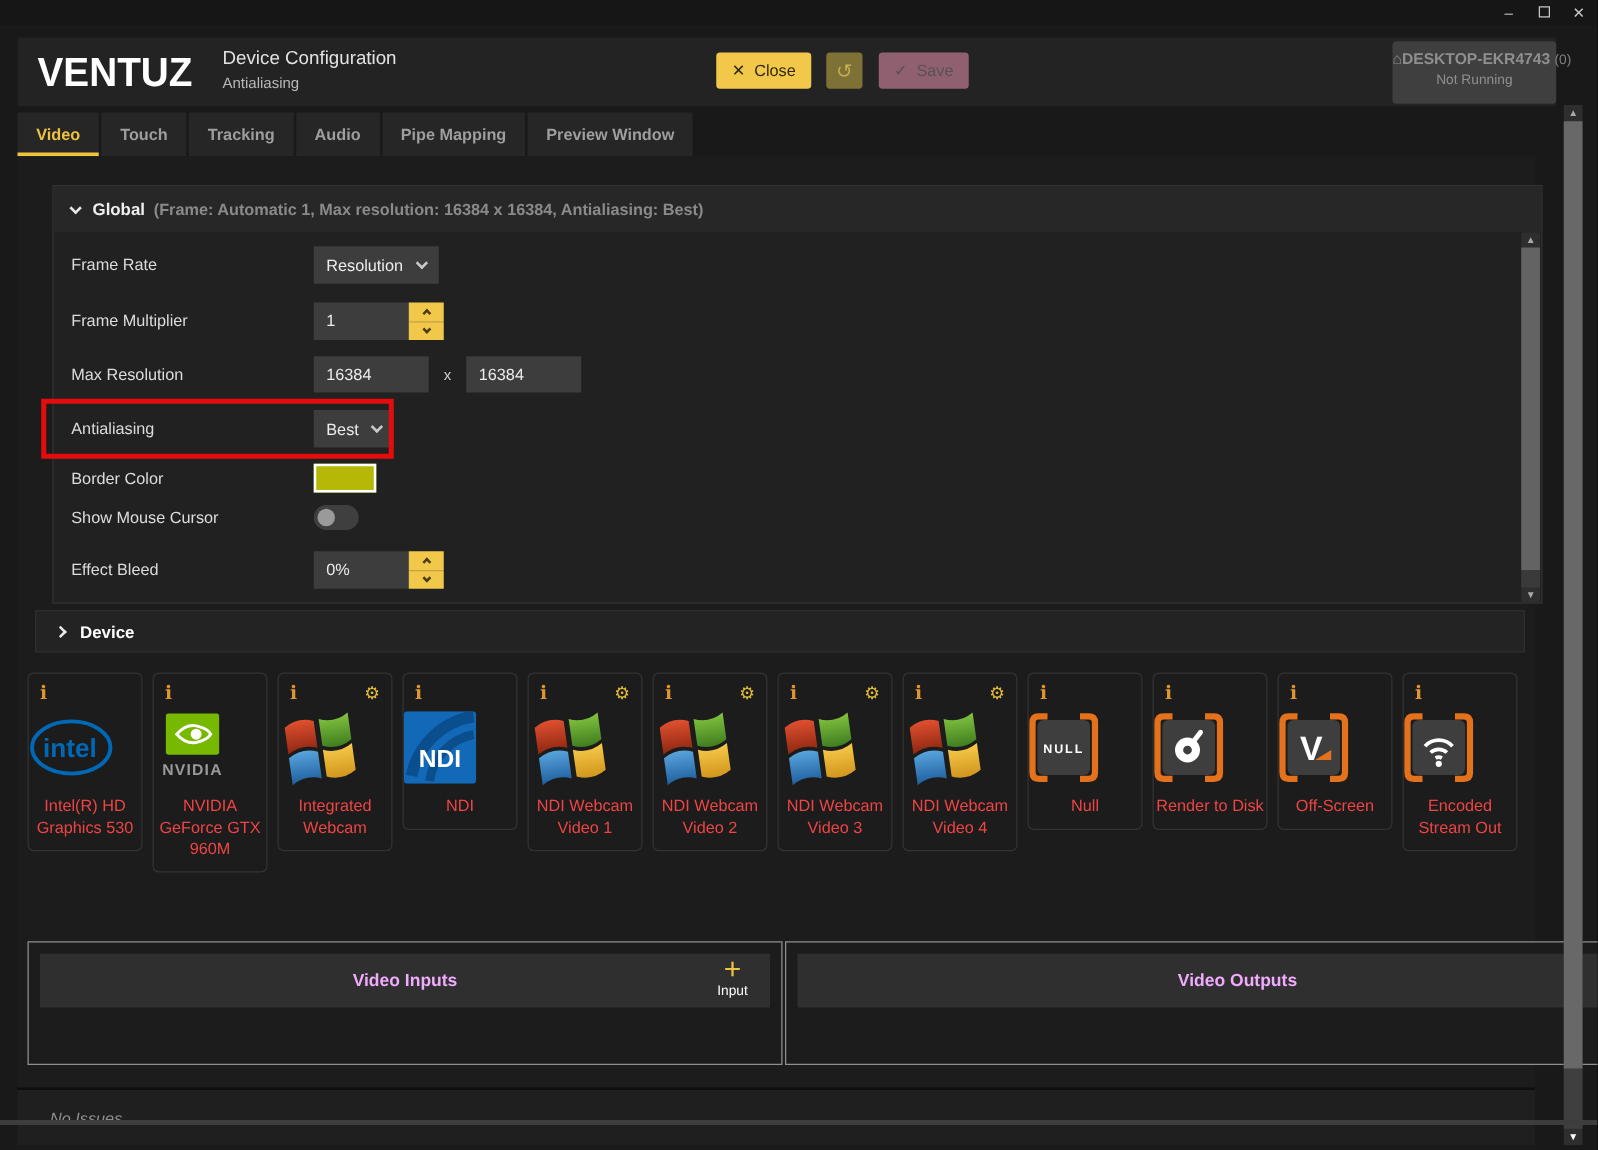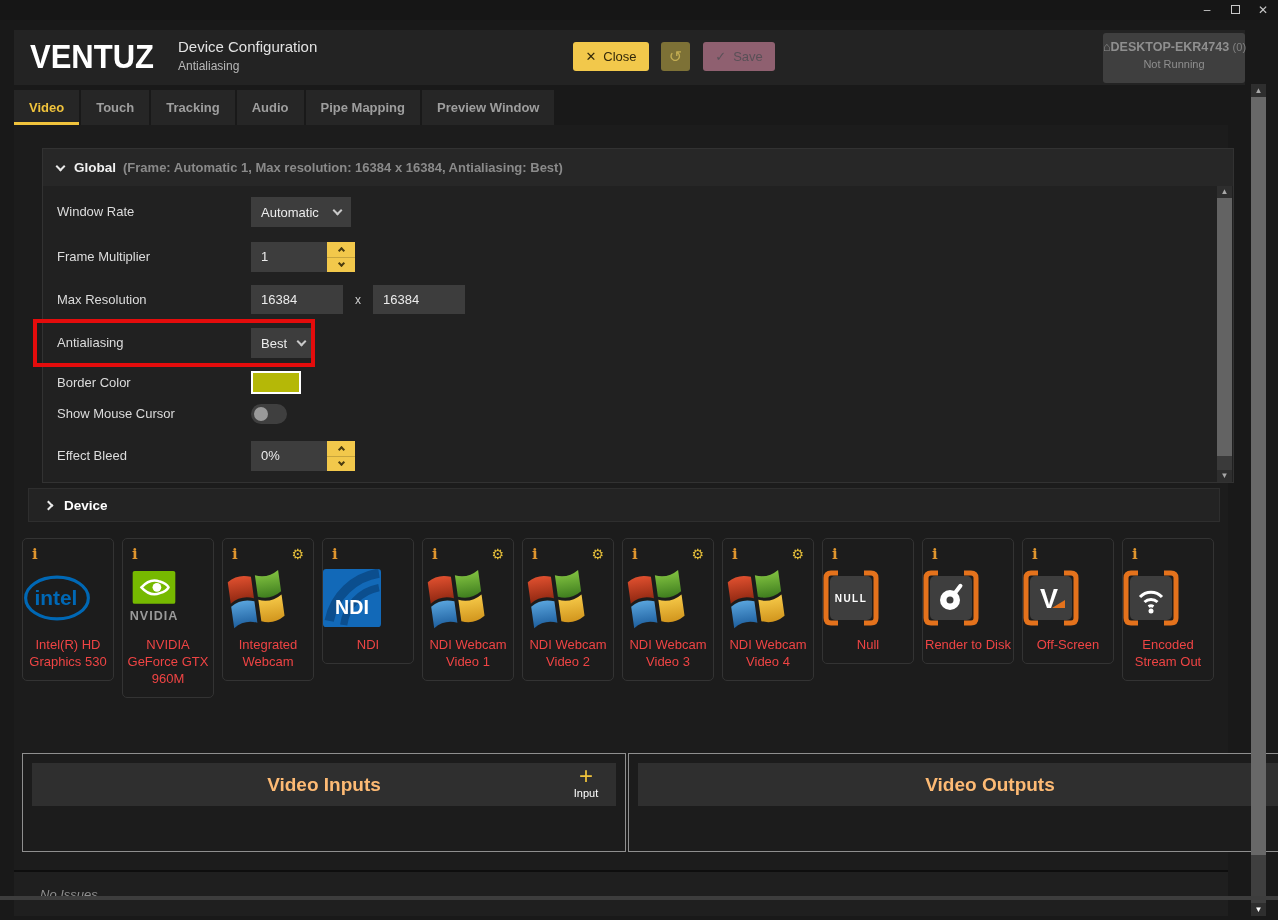--- a/index.html
+++ b/index.html
@@ -18,21 +18,21 @@
   
   #header{position:absolute;left:14px;top:10px;width:1231px;height:55px;background:#232323;}
   #logo{position:absolute;left:16px;top:10px;font-size:31px;font-weight:800;color:#fff;letter-spacing:0px;transform:scaleY(1.05);}
   #title-block{position:absolute;left:164px;top:8px;}
   #title-block .t1{font-size:15px;color:#e2e2e2;}
   #title-block .t2{font-size:12px;color:#b8b8b8;margin-top:4px;}
   .hbtn{position:absolute;top:12px;height:29px;border-radius:3px;display:flex;align-items:center;justify-content:center;font-size:13px;cursor:pointer;}
   #btn-close{left:559px;width:76px;background:#f2c84b;color:#33290a;gap:7px;}
   #btn-undo{left:647px;width:29px;background:#7d7136;color:#c3ad52;font-size:16px;}
   #btn-save{left:689px;width:72px;background:#8f6070;color:#595057;gap:7px;}
-  #machine-panel{position:absolute;right:0;top:3px;width:142px;height:50px;background:#3f3f3f;border-radius:3px;text-align:center;padding-top:7px;color:#8f8f8f;}
+  #machine-panel{position:absolute;right:0;top:3px;width:131px;height:50px;background:#3f3f3f;border-radius:3px;text-align:center;padding-top:7px;color:#8f8f8f;}
   #machine-panel .m1{font-size:12.5px;font-weight:bold;white-space:nowrap;}
   #machine-panel .m1 .cnt{font-weight:normal;font-size:11px;color:#818181;}
   #machine-panel .m2{font-size:11px;margin-top:4px;}
 
   
   #tabbar{position:absolute;left:14px;top:70px;height:35px;display:flex;gap:2px;}
   .tab{height:35px;padding:0 15px;background:#262626;color:#9e9e9e;font-size:13px;font-weight:bold;display:flex;align-items:center;cursor:pointer;position:relative;}
   .tab.active{color:#f0c33c;}
   .tab.active::after{content:"";position:absolute;left:0;right:0;bottom:0;height:3px;background:#f0c33c;}
 
@@ -93,21 +93,21 @@
   .info-icon{color:#e0962e;font-size:15px;font-weight:bold;font-family:"DejaVu Serif",serif;cursor:pointer;}
   .gear-icon{color:#e2bc3a;font-size:14px;cursor:pointer;}
   .card-icon{height:66px;display:flex;align-items:center;}
   .card-label{margin-top:5px;text-align:center;color:#ef4444;font-size:13px;line-height:17px;padding:0 2px;word-wrap:break-word;}
 
   
   .io-panel{position:absolute;top:628px;height:99px;background:#1c1c1c;border:1px solid #8f8f8f;}
   #inputs-panel{left:8px;width:604px;}
   #outputs-panel{left:614px;width:724px;}
   .io-header{position:absolute;left:9px;right:9px;top:9px;height:43px;background:#2f2f2f;}
-  .io-title{text-align:center;line-height:43px;color:#fdba74;font-size:19px;font-weight:bold;}
+  .io-title{text-align:center;line-height:43px;color:#f0abfc;font-size:14px;font-weight:bold;}
   .io-add{position:absolute;right:4px;top:0px;width:52px;text-align:center;cursor:pointer;}
   .io-add .plus{color:#f0c33c;font-size:24px;font-weight:300;line-height:26px;}
   .io-add .addlbl{color:#ffffff;font-size:11px;margin-top:-2px;}
 
   
   #status-divider{position:absolute;left:14px;top:850px;width:1214px;height:2px;background:#0e0e0e;}
   #status-bar{position:absolute;left:14px;top:852px;width:1214px;height:44px;background:#1f1f1f;display:flex;align-items:center;}
   #status-text{margin-left:26px;color:#8f8f8f;font-size:13px;font-style:italic;}
 
   #bottom-strip{position:absolute;left:0;top:896px;width:1278px;height:4px;background:#3d3d3d;}
@@ -187,24 +187,24 @@
     <div id="content">
 
       <div id="global-panel">
         <div id="global-header">
           <span class="chv down white"></span>
           <span class="gtitle">Global</span>
           <span class="gsummary">(Frame: Automatic 1, Max resolution: 16384 x 16384, Antialiasing: Best)</span>
         </div>
         <div id="global-body">
           <div class="frow" style="top:11px;height:30px;">
-            <div class="flabel" style="line-height:30px;">Window Rate</div>
+            <div class="flabel" style="line-height:30px;">Frame Rate</div>
             <div class="fctrl">
               <div class="dd" style="width:100px;">
-                <span>Automatic</span>
+                <span>Resolution</span>
                 <span class="chv down"></span>
               </div>
             </div>
           </div>
           <div class="frow" style="top:56px;height:30px;">
             <div class="flabel" style="line-height:30px;">Frame Multiplier</div>
             <div class="fctrl">
               <div class="numwrap">
                 <div class="numfield">1</div>
                 <div class="spinner">

